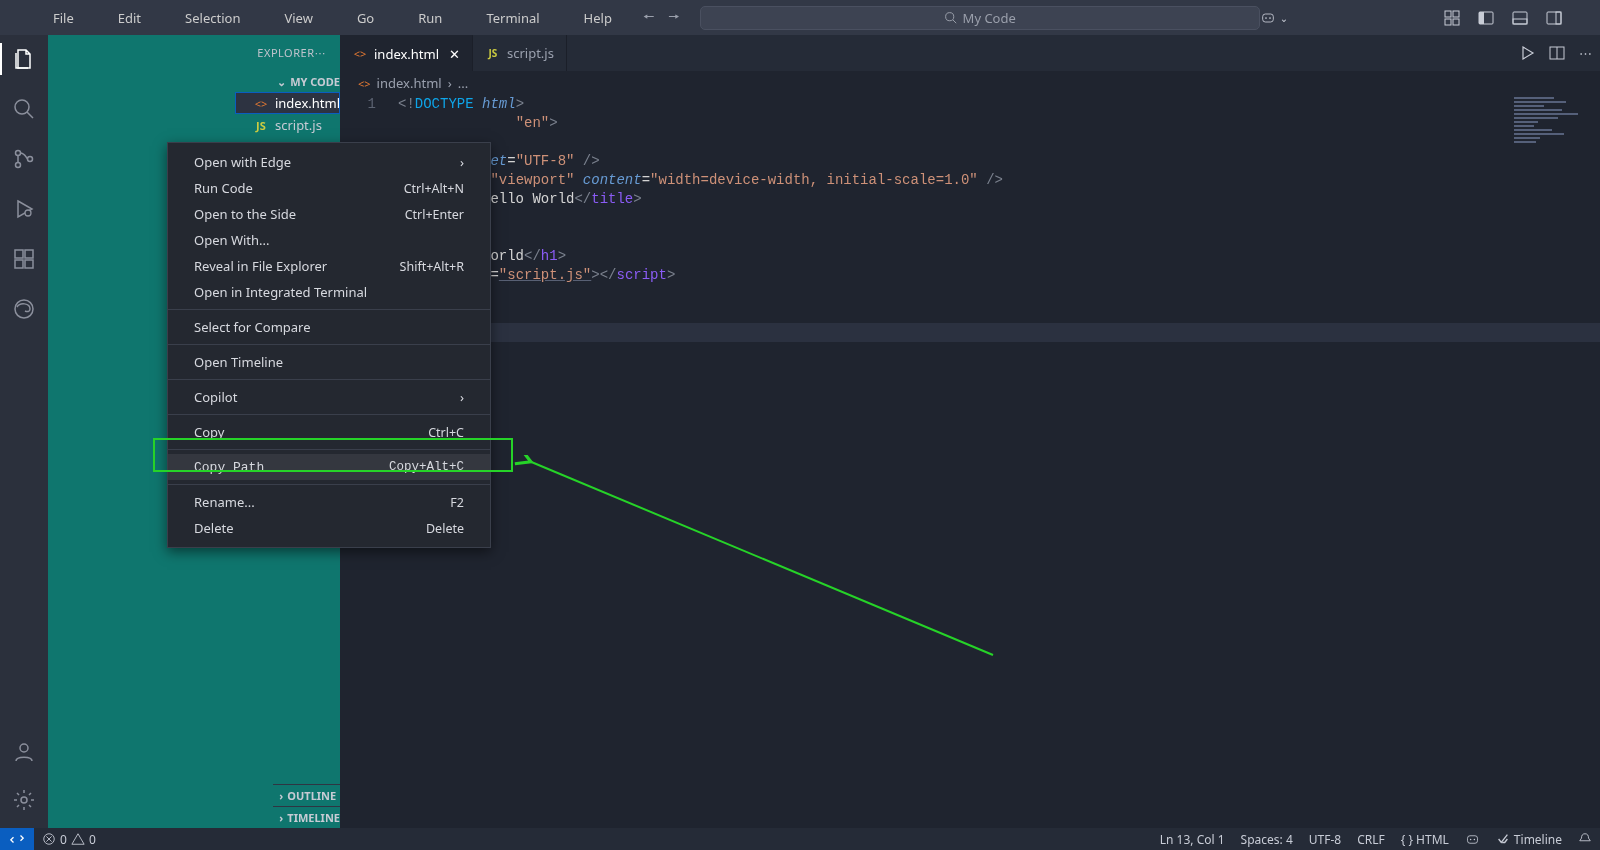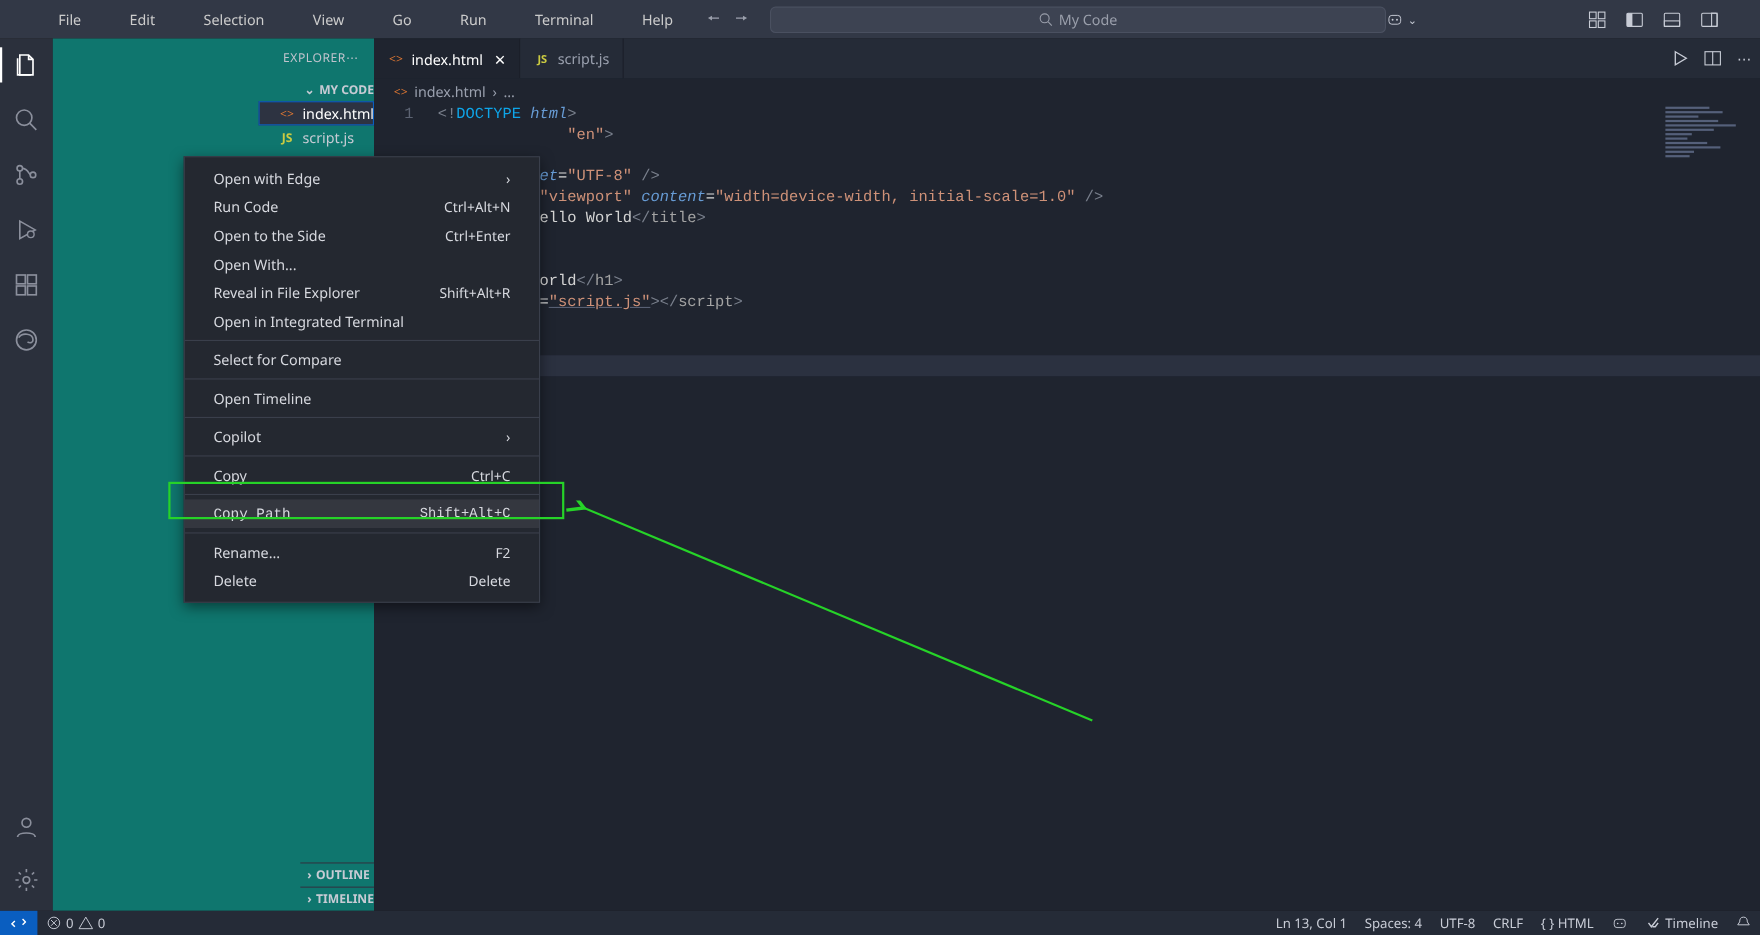--- a/index.html
+++ b/index.html
@@ -113,21 +113,21 @@
 }
 .tab.active { background:#1f242f; color:#ffffff; border-top:1px solid #1f242f; }
 .tab .close { margin-left:4px; }
 .tab-actions { margin-left:auto; display:flex; align-items:center; gap:14px; color:#c8ccd6;}
 .breadcrumbs { height:24px; display:flex; align-items:center; padding-left:18px; color:#9aa0ae; gap:6px; font-size:13px;}
 .editor { flex:1; position:relative; font-family: Consolas, "Courier New", monospace; font-size:14px; line-height:19px;}
 .gutter { position:absolute; left:0; top:0; width:58px; text-align:right; color:#5c6372; padding-right:22px;}
 .codelines { position:absolute; left:58px; right:0; top:0; }
 .codelines .line { white-space:pre; }
 .codelines .line.sel { background:#2b3140; width:1345px; }
-.tok-gray{color:#7a808d;} .tok-red{color:#0ea5e9;} .tok-blue{color:#a3a3a3;} .tok-italic{color:#679bd4; font-style:italic;} .tok-orange{color:#ce9178;} .tok-white{color:#d4d4d4;}
+.tok-gray{color:#7a808d;} .tok-red{color:#0ea5e9;} .tok-blue{color:#8b5cf6;} .tok-italic{color:#679bd4; font-style:italic;} .tok-orange{color:#ce9178;} .tok-white{color:#d4d4d4;}
 .tok-underline{ text-decoration: underline; text-decoration-color:#586074;}
 
 
 .minimap { position:absolute; right:14px; top:2px; width:72px; }
 .minimap .mmline { height:2px; background:#55607a; margin-bottom:2px; }
 
 
 .context-menu {
   position:absolute;
   top:98px; left:167px;
@@ -479,21 +479,21 @@
       <span class="sub">›</span>
     </div>
     <div class="cm-sep"></div>
     <div class="cm-item">
       <span>Copy</span>
       <span class="sc">Ctrl+C</span>
     </div>
     <div class="cm-sep"></div>
     <div class="cm-item hover">
       <span>Copy Path</span>
-      <span class="sc">Shift+Alt+C</span>
+      <span class="sc">Copy+Alt+C</span>
     </div>
     <div class="cm-sep"></div>
     <div class="cm-item">
       <span>Rename...</span>
       <span class="sc">F2</span>
     </div>
     <div class="cm-item">
       <span>Delete</span>
       <span class="sc">Delete</span>
     </div>

